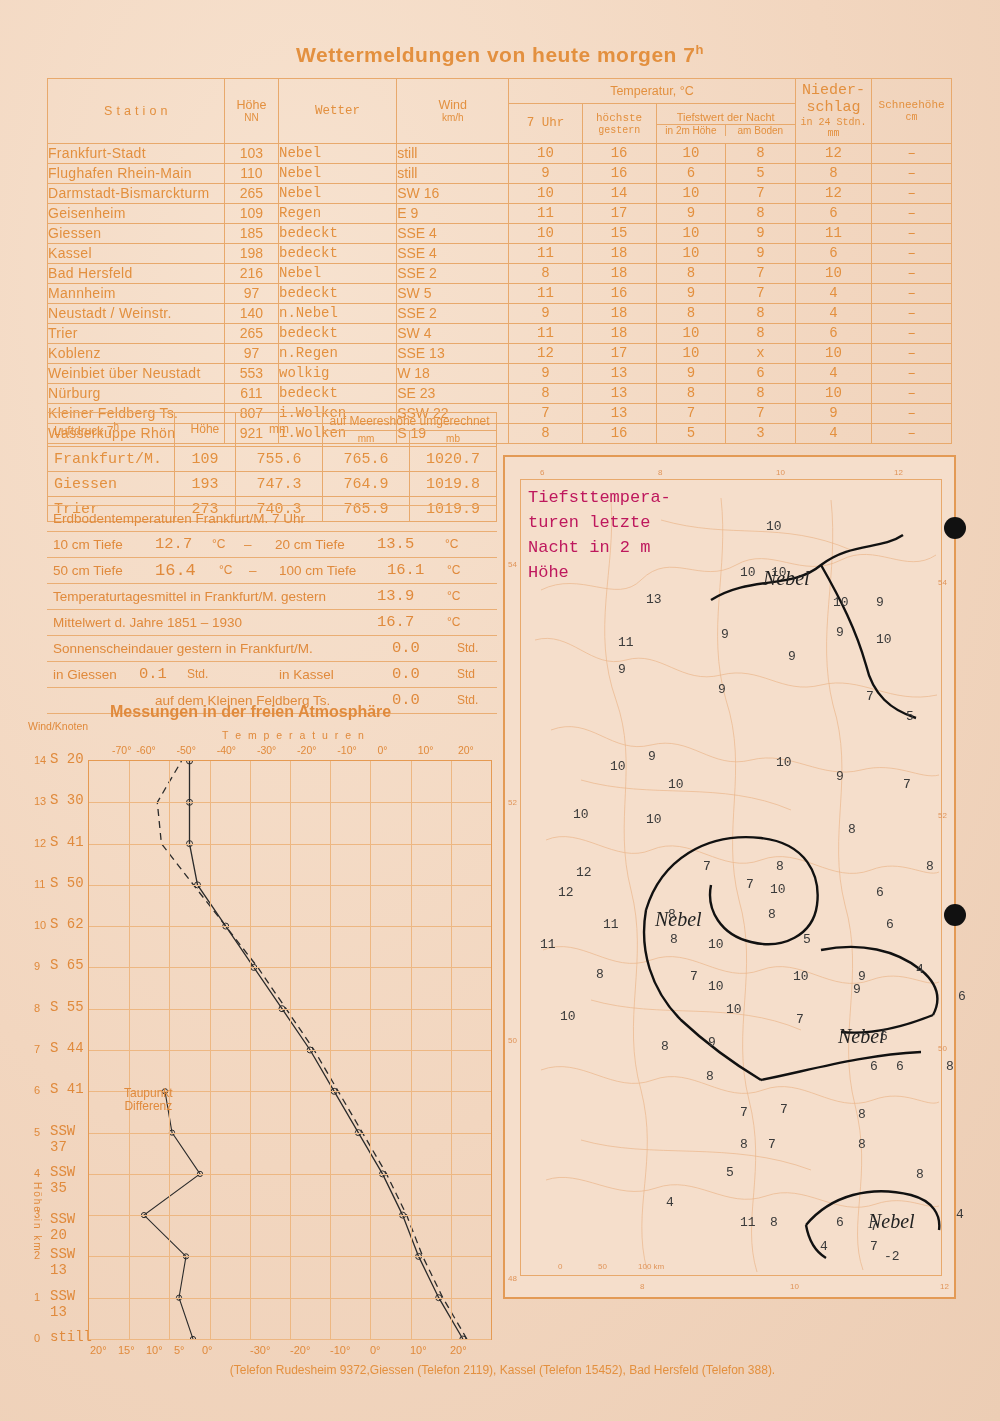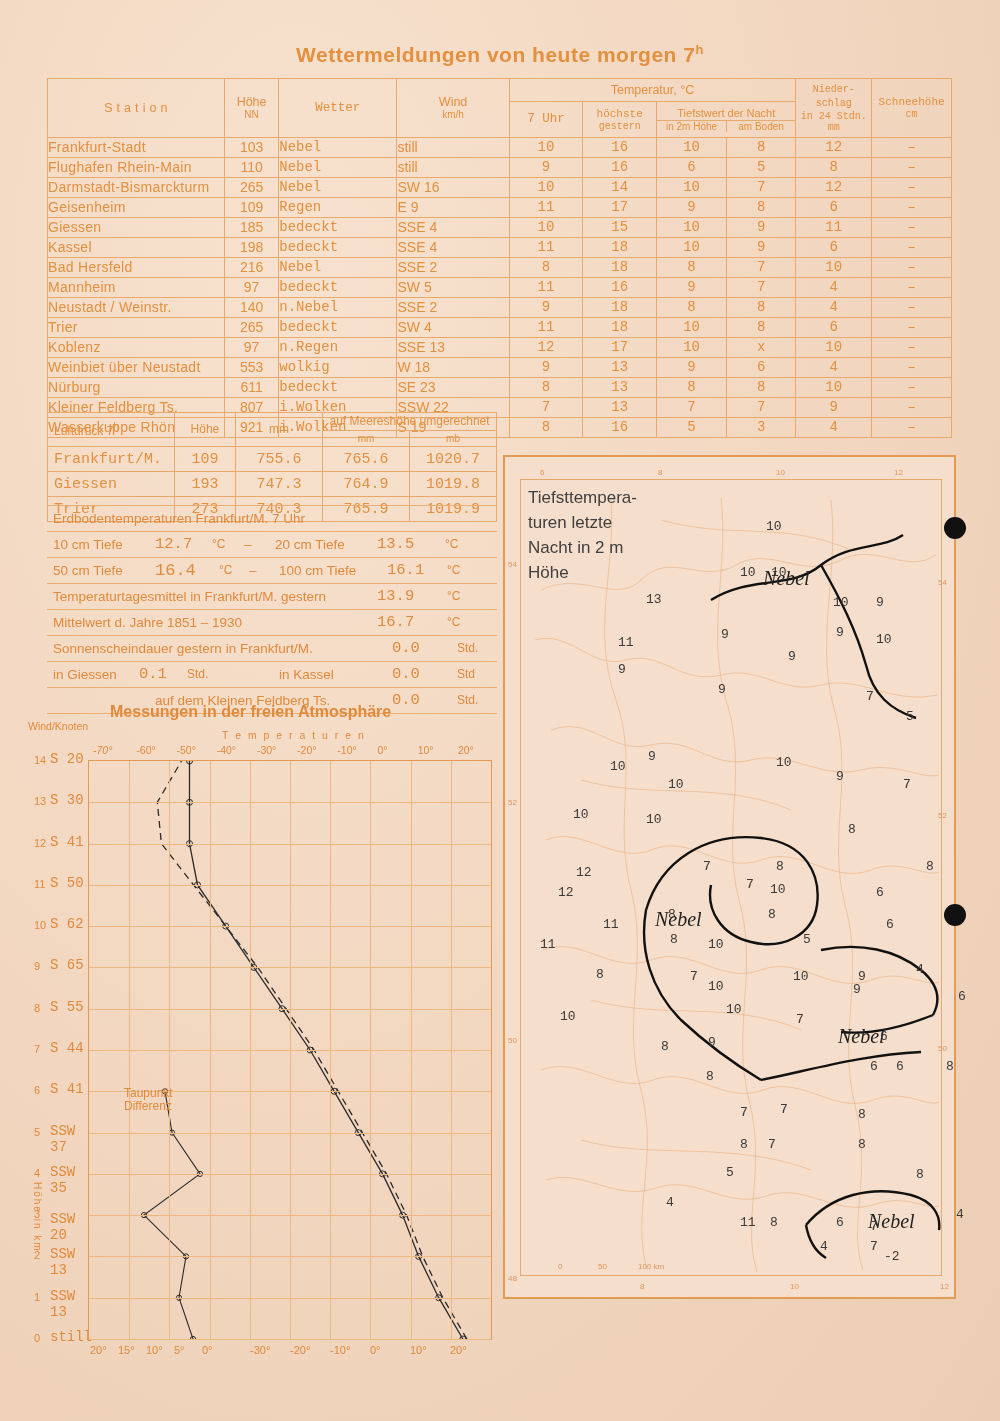--- a/index.html
+++ b/index.html
@@ -66,30 +66,30 @@
   .chart-wrap{position:absolute;left:28px;top:742px;width:462px;height:610px;}
   .grid-area{position:absolute;left:60px;top:18px;width:402px;height:578px;
              border:1px solid #e59a52;}
   .gl{position:absolute;background:#edb782;}
   .xtick{position:absolute;top:0px;font-size:10.5px;}
   .xtick2{position:absolute;font-size:11px;}
   .wind-col{position:absolute;left:0px;top:18px;width:60px;height:578px;}
   .wrow{position:absolute;left:2px;font-family:"Liberation Mono",monospace;font-size:14px;}
   .hnum{position:absolute;left:-22px;font-size:11px;}
   .legend{position:absolute;left:270px;top:30px;font-family:"Liberation Mono",monospace;font-size:14.5px;line-height:22px;}
-  .taupunkt{position:absolute;left:96px;top:345px;font-size:12px;text-align:left;line-height:13px;}
+  .taupunkt{position:absolute;left:96px;top:345px;font-size:12px;text-align:center;line-height:13px;}
   .hoehe-km{position:absolute;left:4px;top:440px;font-size:10px;
             writing-mode:vertical-rl;letter-spacing:2px;}
 
   
   .mapbox{position:absolute;left:503px;top:455px;width:449px;height:840px;
           border:2px solid #e39a55;background:#f5decb;}
   .map-inner{position:absolute;left:15px;top:22px;width:420px;height:795px;border:1px solid #e8a96c;}
-  .map-title{position:absolute;left:528px;top:485px;font-family:Liberation Sans, sans-serif;
-             font-size:17px;line-height:25px;color:#404040;}
+  .map-title{position:absolute;left:528px;top:485px;font-family:Liberation Mono, monospace;
+             font-size:17px;line-height:25px;color:#be185d;}
   .dot{position:absolute;width:22px;height:22px;border-radius:50%;background:#111;}
   .nebel{position:absolute;font-family:"Liberation Serif",serif;font-style:italic;
          font-size:20px;color:#222;}
   .mnum{position:absolute;font-family:"Liberation Mono",monospace;font-size:13px;color:#3a3a3a;}
   .medge{position:absolute;font-size:8px;color:#e0955a;}
 
   
   .footer{position:absolute;left:50px;top:1362px;width:905px;text-align:center;
           font-size:12px;line-height:17px;color:#e3903f;}
 </style>
@@ -108,21 +108,21 @@
       <th rowspan="2" class="c-station">S t a t i o n</th>
       <th rowspan="2" class="c-hoehe">
         <span>Höhe</span><small>NN</small>
       </th>
       <th rowspan="2" class="c-wetter" style="text-align:center">Wetter</th>
       <th rowspan="2" class="c-wind" style="text-align:center">
         <span>Wind</span><small>km/h</small>
       </th>
       <th colspan="4">Temperatur, °C</th>
       <th rowspan="2" class="c-nied">
-        <span style="font-size:10px">Nieder-schlag</span>
+        <span style="font-size:15px">Nieder-schlag</span>
         <small>in 24 Stdn.</small>
         <small>mm</small>
       </th>
       <th rowspan="2" class="c-schnee">
         <span style="font-size:11px">Schneehöhe</span>
         <small>cm</small>
       </th>
     </tr>
     <tr>
       <th class="c-num">7 Uhr</th>
@@ -512,21 +512,21 @@
       <div class="gl" style="top: 412.857px; left: 0px; height: 1px; width: 402px;"></div>
       <div class="gl" style="top: 454.143px; left: 0px; height: 1px; width: 402px;"></div>
       <div class="gl" style="top: 495.429px; left: 0px; height: 1px; width: 402px;"></div>
       <div class="gl" style="top: 536.714px; left: 0px; height: 1px; width: 402px;"></div>
       <div class="gl" style="top: 578px; left: 0px; height: 1px; width: 402px;"></div>
     </div>
   <div class="taupunkt">
     <span>Taupunkt</span><br>
     <span>Differenz</span>
   </div>
-<div class="xtick" style="left: 65px; top: 2px; font-style: italic;">-70°</div>
+<div class="xtick" style="left: 84px; top: 2px;">-70°</div>
     <div class="xtick" style="left: 108.3px; top: 2px;">-60°</div>
     <div class="xtick" style="left: 148.5px; top: 2px;">-50°</div>
     <div class="xtick" style="left: 188.7px; top: 2px;">-40°</div>
     <div class="xtick" style="left: 228.9px; top: 2px;">-30°</div>
     <div class="xtick" style="left: 269.1px; top: 2px;">-20°</div>
     <div class="xtick" style="left: 309.3px; top: 2px;">-10°</div>
     <div class="xtick" style="left: 349.5px; top: 2px;">0°</div>
     <div class="xtick" style="left: 389.7px; top: 2px;">10°</div>
     <div class="xtick" style="left: 429.9px; top: 2px;">20°</div>
     <div class="xtick2" style="left: 222px; top: 602px;">-30°</div>
@@ -683,13 +683,14 @@
     <div class="medge" style="left: 938px; top: 1044px;">50</div>
     <div class="medge" style="left: 640px; top: 1282px;">8</div>
     <div class="medge" style="left: 790px; top: 1282px;">10</div>
     <div class="medge" style="left: 940px; top: 1282px;">12</div>
     <div class="medge" style="left: 558px; top: 1262px;">0</div>
     <div class="medge" style="left: 598px; top: 1262px;">50</div>
     <div class="medge" style="left: 638px; top: 1262px;">100 km</div>
   </div>
 
 <div class="footer">
+  <div>(Telefon Rudesheim 9372,Giessen (Telefon 2119), Kassel (Telefon 15452), Bad Hersfeld (Telefon 388).</div>
 </div>
 
 </body></html>

